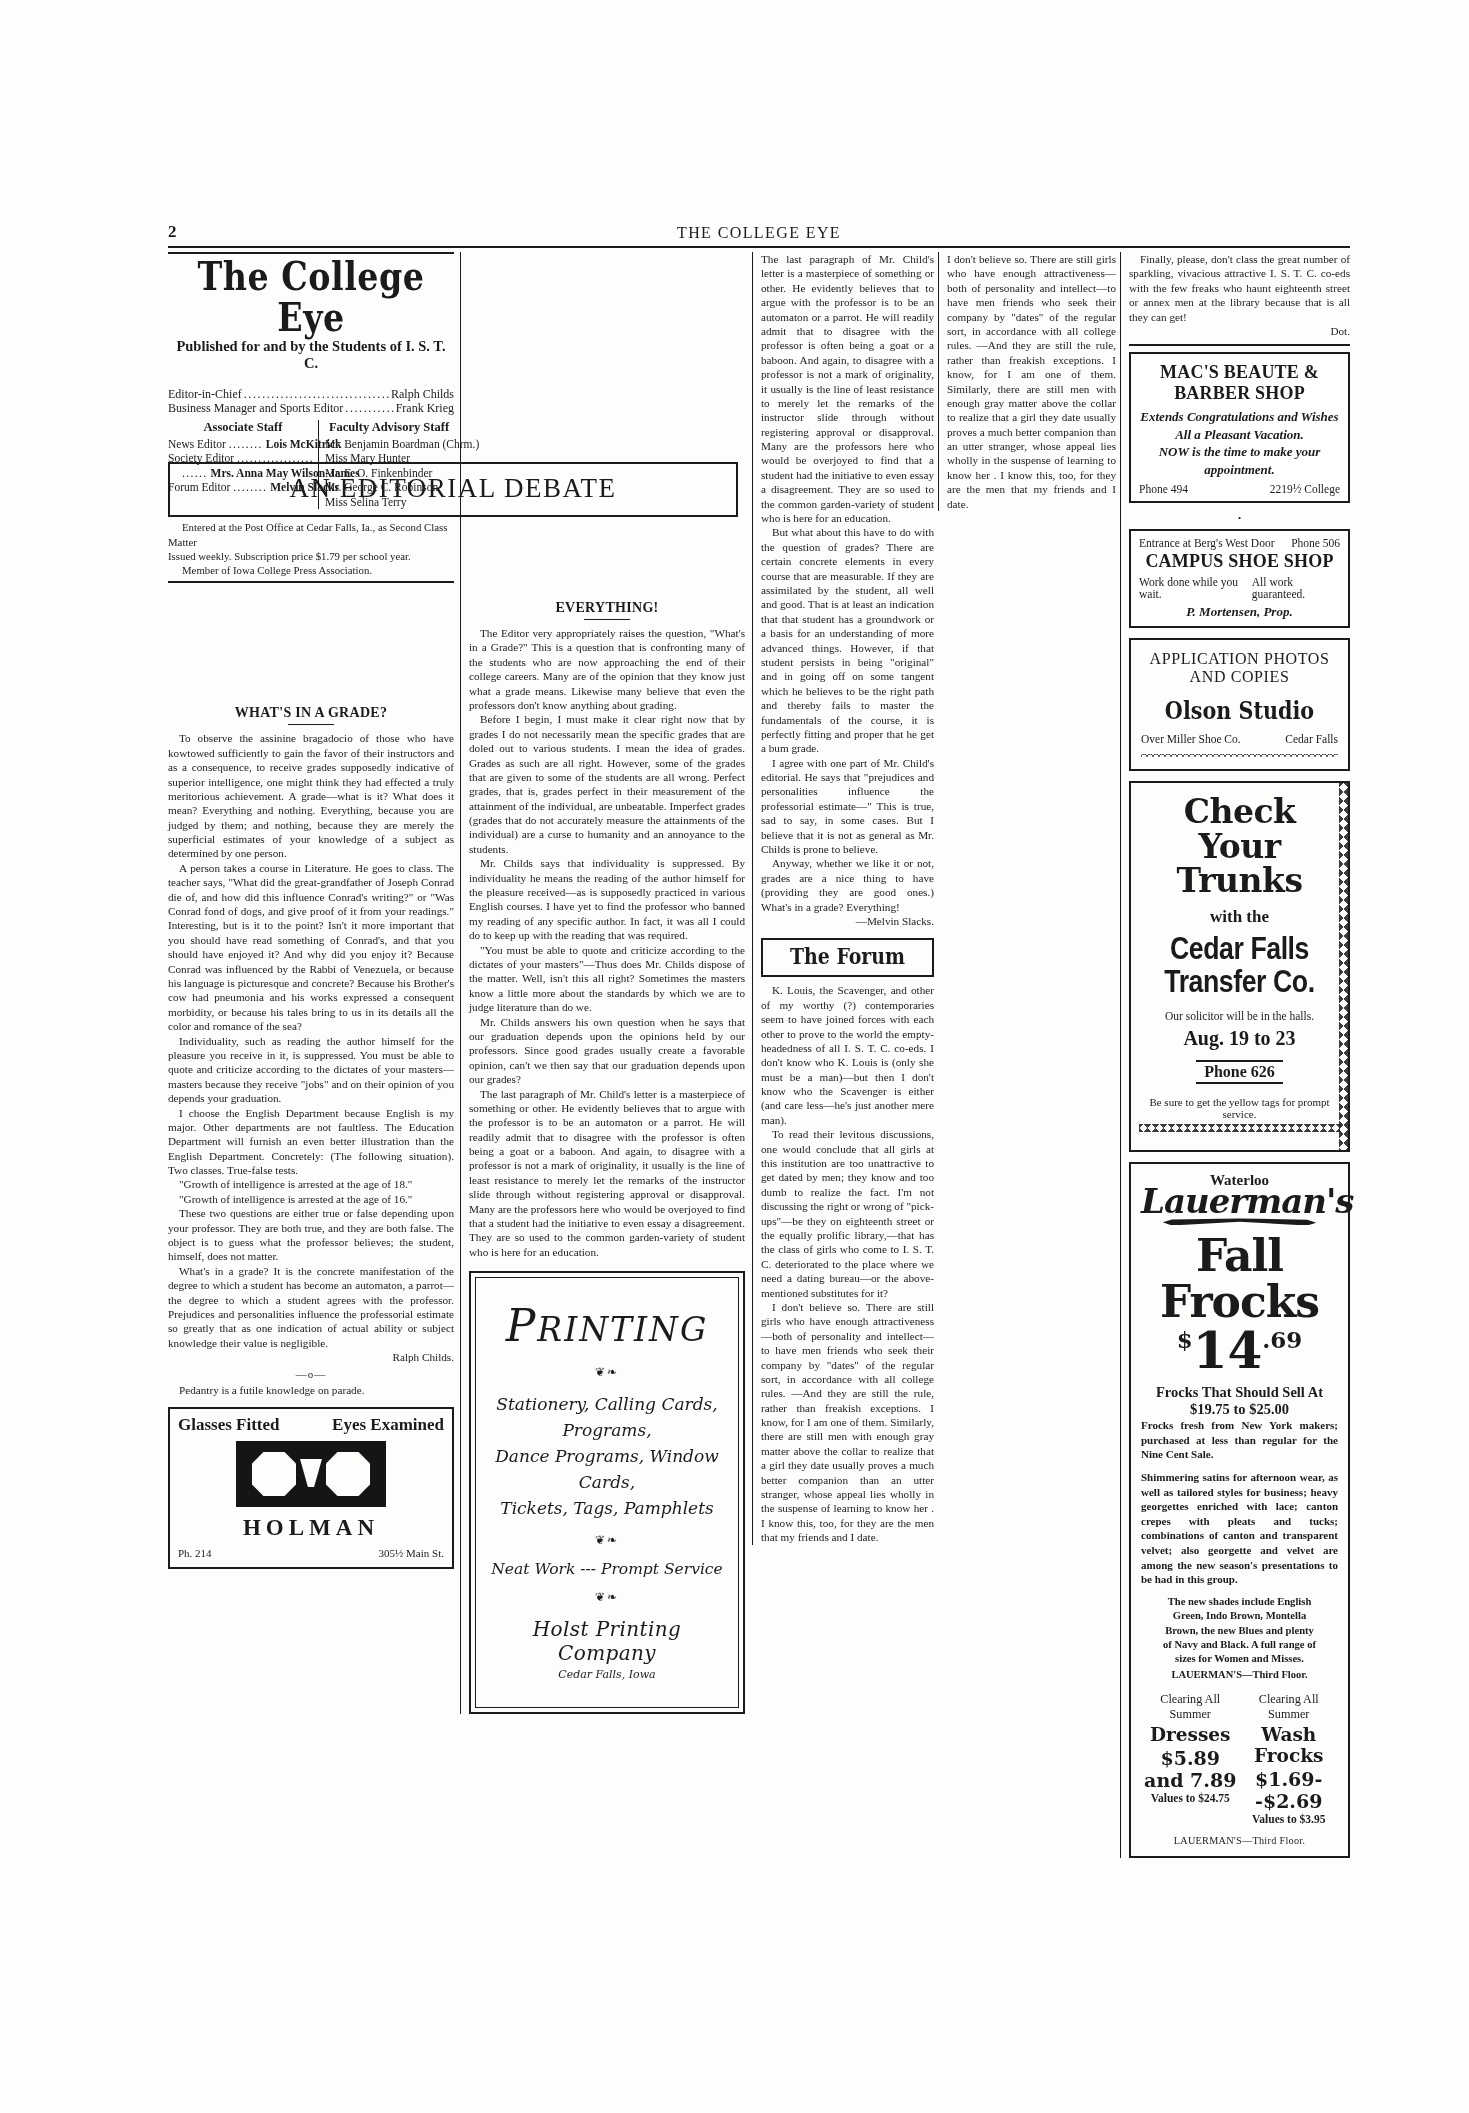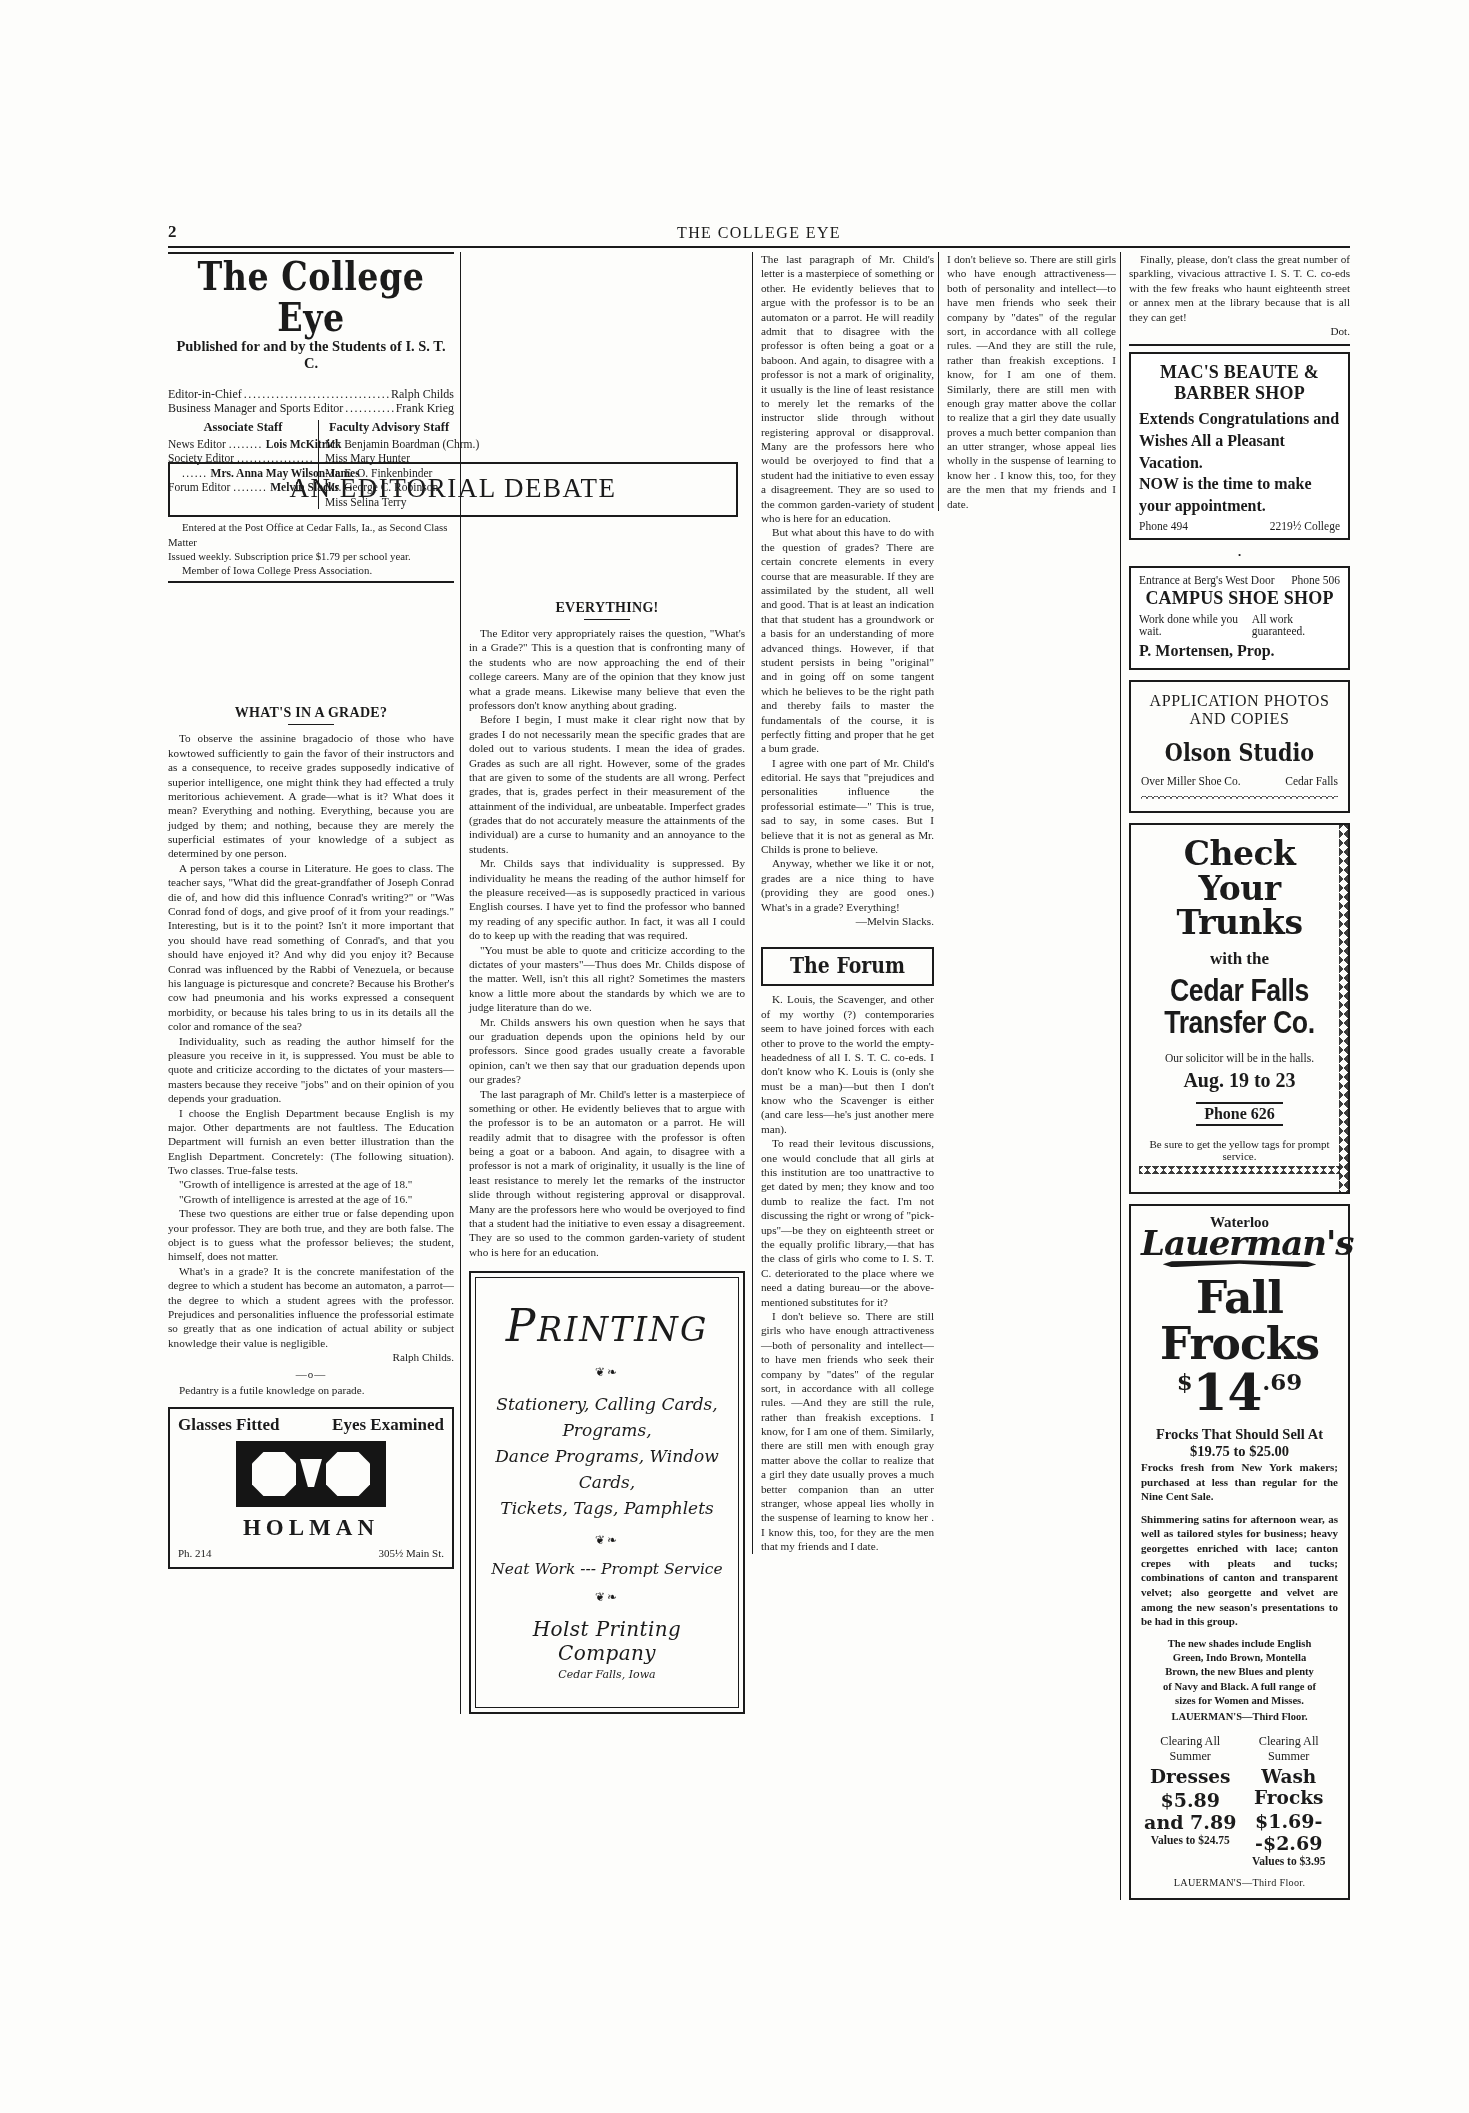--- a/index.html
+++ b/index.html
@@ -182,21 +182,21 @@
     font-size: 11px;
     margin: 3px 0;
     letter-spacing: 1px;
   }
 
   
   .forum-banner {
     border: 2px solid #1b1b1b;
     text-align: center;
     padding: 4px 0 6px 0;
-    margin: 19px 0 6px 0;
+    margin: 10px 0 6px 0;
   }
   .forum-banner .t {
     font-family: "DejaVu Serif", serif;
     font-weight: bold;
     font-size: 21px;
   }
 
   
   .ad {
     border: 2px solid #1b1b1b;
@@ -212,22 +212,24 @@
     margin: 2px 0 6px 0;
   }
   .ad-title {
     text-align: center;
     font-weight: bold;
     font-size: 18px;
     letter-spacing: 0.2px;
     margin: 2px 0 4px 0;
   }
   .ad-line {
-    font-size: 16px;
+    text-align: center;
+    font-size: 13px;
     line-height: 1.35;
+    font-style: italic;
   }
   .ad-line.b { font-weight: bold; }
   .ad-row {
     display: flex;
     justify-content: space-between;
     font-size: 11.5px;
     margin-top: 4px;
   }
   .ad-row.top { margin-top: 0; margin-bottom: 2px; }
 

